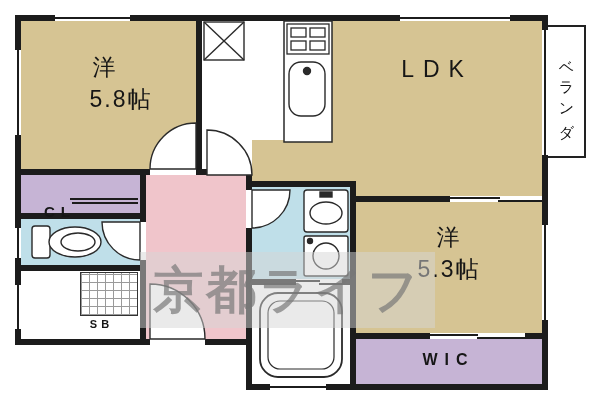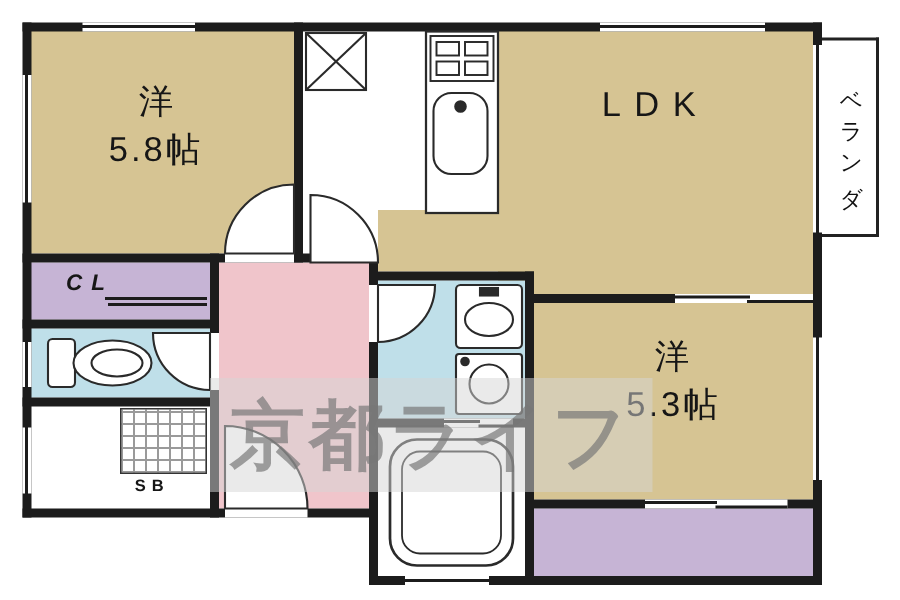--- a/index.html
+++ b/index.html
@@ -140,26 +140,27 @@
       <circle cx="310" cy="241" r="2.5" fill="#2a2a2a"></circle>
     </g>
 
     <g fill="#ffffff" stroke="#2a2a2a" stroke-width="1.8">
       <rect x="260" y="293" width="82" height="84" rx="18"></rect>
       <rect x="268" y="301" width="66" height="68" rx="12" stroke-width="1.2"></rect>
     </g>
   </svg>
 
   <div class="lbl room-lbl" style="left:35px;top:56px;width:140px;">洋</div>
-  <div class="lbl room-lbl" style="left:34px;top:88px;width:140px;">5.8帖</div>
+  <div class="lbl room-lbl" style="left:51px;top:88px;width:140px;">5.8帖</div>
   <div class="lbl room-lbl" style="left:367px;top:58px;width:140px;letter-spacing:9px;">LDK</div>
   <div class="lbl room-lbl" style="left:379px;top:226px;width:140px;">洋</div>
   <div class="lbl room-lbl" style="left:379px;top:258px;width:140px;">5.3帖</div>
-  <div class="lbl small-lbl" style="left:25px;top:181px;width:70px;letter-spacing:6px;font-style:italic;">CL</div>
+  <div class="lbl small-lbl" style="left:25px;top:204px;width:70px;letter-spacing:6px;">CL</div>
   <div class="lbl small-lbl" style="left:74px;top:319px;width:55px;font-size:11px;letter-spacing:4px;">SB</div>
+  <div class="lbl small-lbl" style="left:396px;top:352px;width:105px;font-size:16px;letter-spacing:7px;">WIC</div>
 
   <div class="veranda" style="left:548px;top:25px;width:38px;height:133px;">
     <span>ベランダ</span>
   </div>
 
   <div class="wm" style="left:140px;top:252px;width:295px;height:76px;">
     <span>京都ライフ</span>
   </div>
 
 </div>

